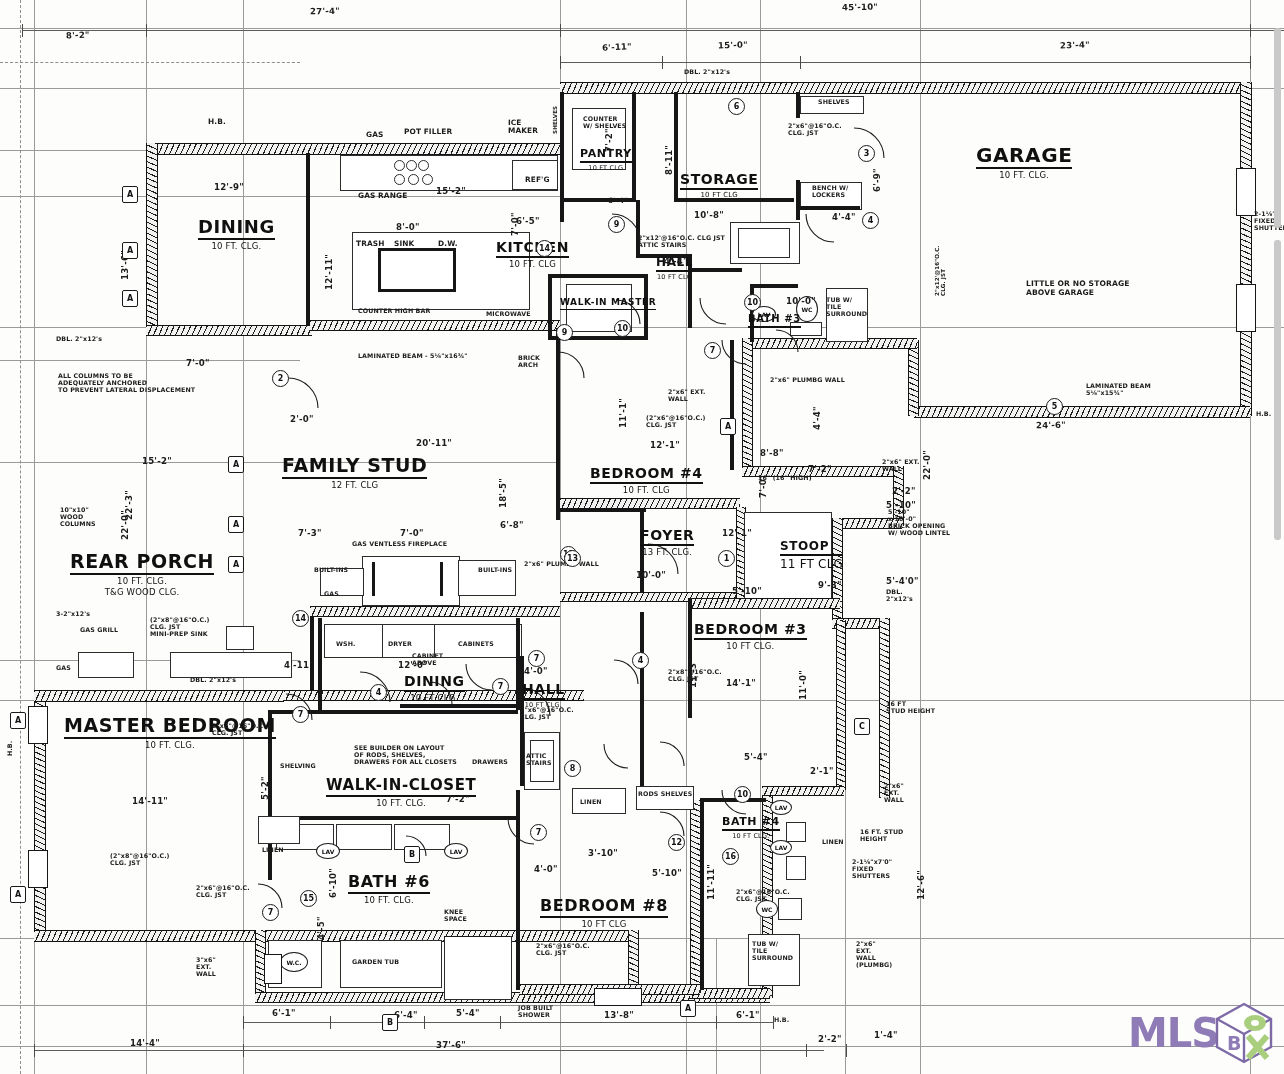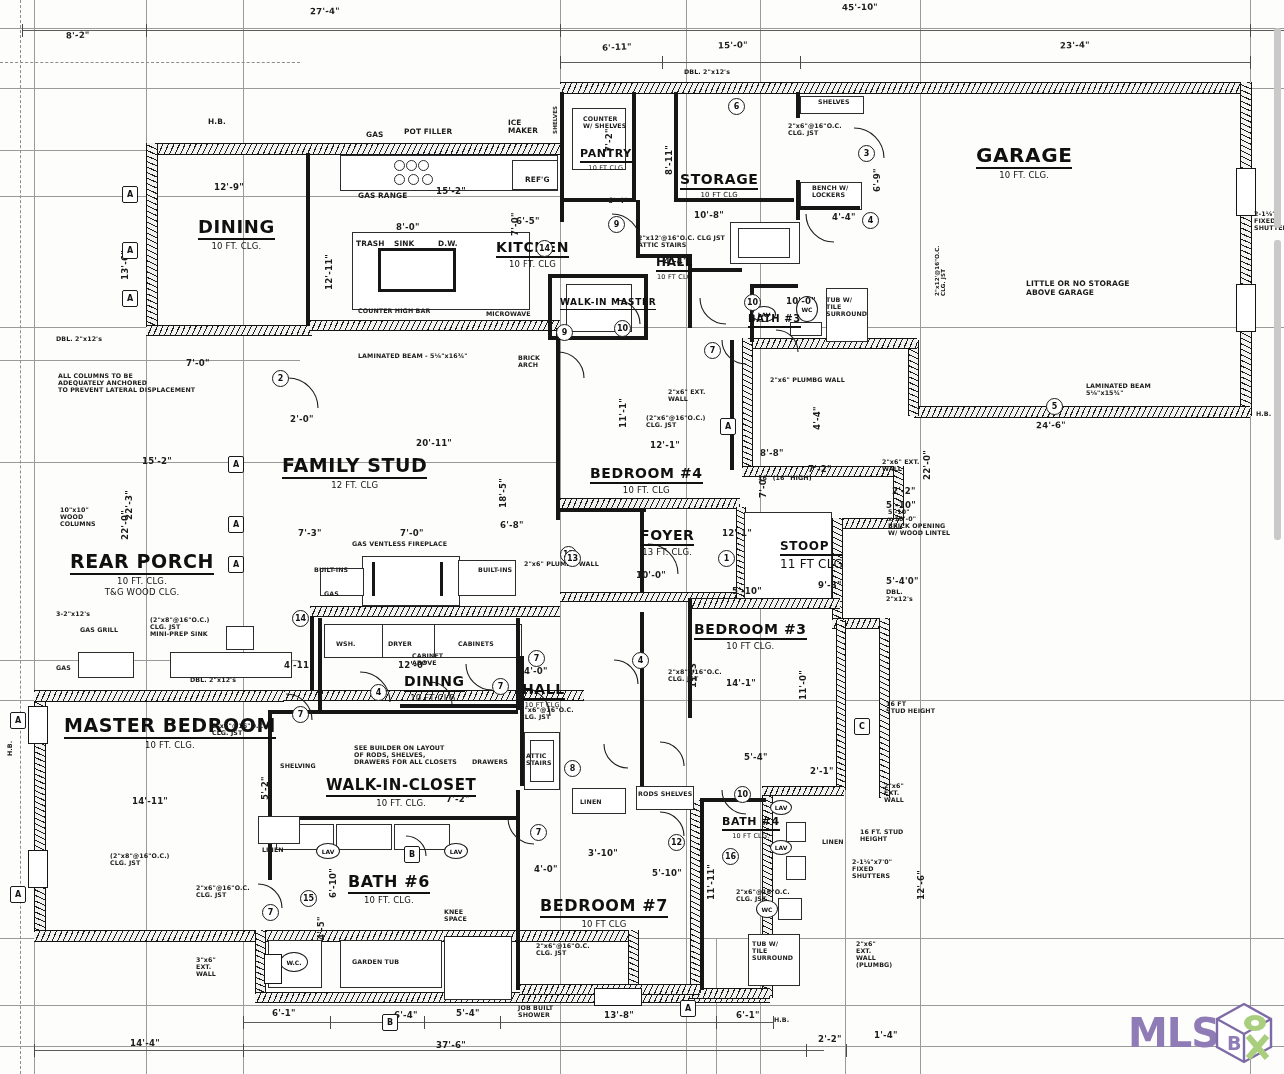--- a/index.html
+++ b/index.html
@@ -428,21 +428,21 @@
       <span class="nm">BATH #6</span>
       <span class="clg">10 FT. CLG.</span>
     </div>
 
     <div class="room" style="left:722px;top:816px;font-size:11px;">
       <span class="nm">BATH #4</span>
       <span class="clg" style="font-size:6.5px;">10 FT CLG.</span>
     </div>
 
     <div class="room" style="left:540px;top:898px;font-size:16px;">
-      <span class="nm">BEDROOM #7</span>
+      <span class="nm">BEDROOM #8</span>
       <span class="clg">10 FT CLG</span>
     </div>
   </div>
 
   <div>
     <div class="note" style="left:208px;top:118px;">H.B.</div>
     <div class="note" style="left:366px;top:131px;">GAS</div>
     <div class="note" style="left:404px;top:128px;">POT FILLER</div>
     <div class="note" style="left:508px;top:119px;">ICE
 MAKER</div>

